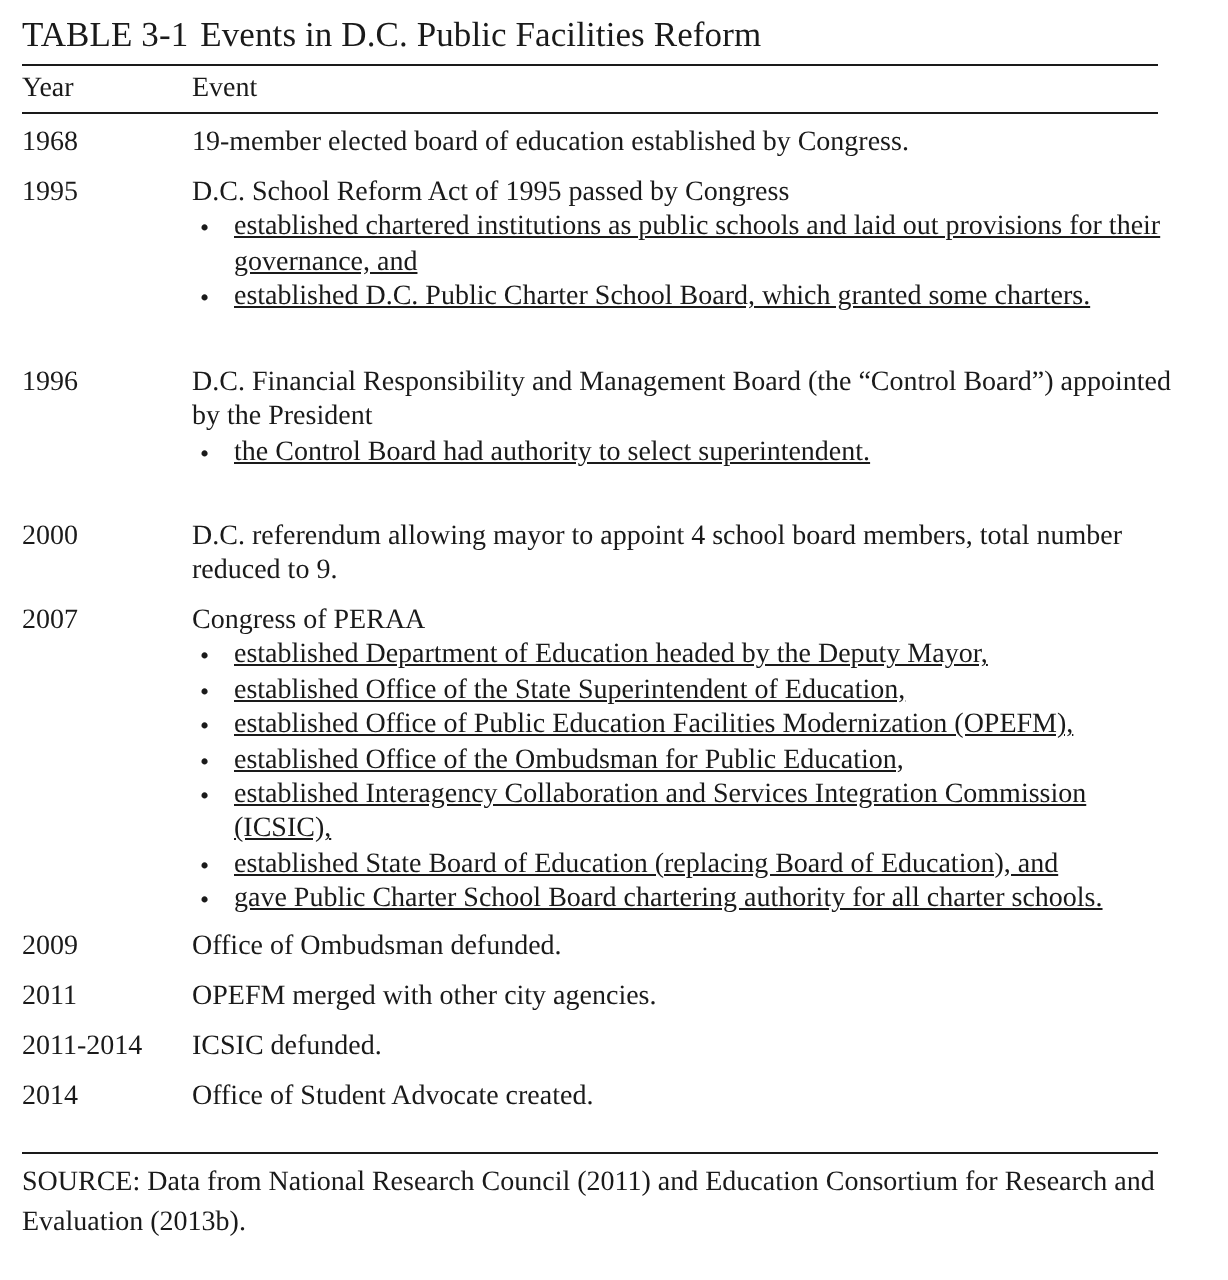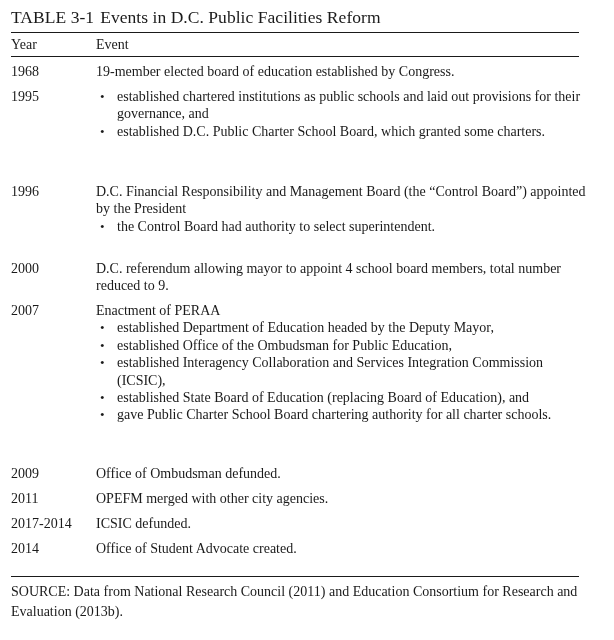--- a/index.html
+++ b/index.html
@@ -69,20 +69,21 @@
     }
     .event-text { display: block; }
     .bullets {
       list-style: none;
       margin: 0;
       padding: 0;
     }
     .bullets li {
       position: relative;
       padding-left: 21px;
+      text-decoration: underline;
     }
     .bullets li::before {
       content: "\2022";
       position: absolute;
       left: 4px;
       top: 0;
       font-size: 13px;
     }
     .source {
       position: absolute;
@@ -114,20 +115,21 @@
   <div class="row" style="top:63px;">
     <span class="col-year">1968</span>
     <div class="col-event">
       <span class="event-text">19-member elected board of education established by Congress.</span>
     </div>
   </div>
 
   <div class="row" style="top:88px;">
     <span class="col-year">1995</span>
     <div class="col-event">
+      <span class="event-text">D.C. School Reform Act of 1995 passed by Congress</span>
       <ul class="bullets">
         <li>established chartered institutions as public schools and laid out provisions for their governance, and</li>
         <li>established D.C. Public Charter School Board, which granted some charters.</li>
       </ul>
     </div>
   </div>
 
   <div class="row" style="top:183px;">
     <span class="col-year">1996</span>
     <div class="col-event">
@@ -141,23 +143,25 @@
   <div class="row" style="top:260px;">
     <span class="col-year">2000</span>
     <div class="col-event">
       <span class="event-text">D.C. referendum allowing mayor to appoint 4 school board members, total number reduced to 9.</span>
     </div>
   </div>
 
   <div class="row" style="top:302px;">
     <span class="col-year">2007</span>
     <div class="col-event">
-      <span class="event-text">Enactment of PERAA</span>
+      <span class="event-text">Congress of PERAA</span>
       <ul class="bullets">
         <li>established Department of Education headed by the Deputy Mayor,</li>
+        <li>established Office of the State Superintendent of Education,</li>
+        <li>established Office of Public Education Facilities Modernization (OPEFM),</li>
         <li>established Office of the Ombudsman for Public Education,</li>
         <li>established Interagency Collaboration and Services Integration Commission (ICSIC),</li>
         <li>established State Board of Education (replacing Board of Education), and</li>
         <li>gave Public Charter School Board chartering authority for all charter schools.</li>
       </ul>
     </div>
   </div>
 
   <div class="row" style="top:465px;">
     <span class="col-year">2009</span>
@@ -167,21 +171,21 @@
   </div>
 
   <div class="row" style="top:490px;">
     <span class="col-year">2011</span>
     <div class="col-event">
       <span class="event-text">OPEFM merged with other city agencies.</span>
     </div>
   </div>
 
   <div class="row" style="top:515px;">
-    <span class="col-year">2017-2014</span>
+    <span class="col-year">2011-2014</span>
     <div class="col-event">
       <span class="event-text">ICSIC defunded.</span>
     </div>
   </div>
 
   <div class="row" style="top:540px;">
     <span class="col-year">2014</span>
     <div class="col-event">
       <span class="event-text">Office of Student Advocate created.</span>
     </div>

